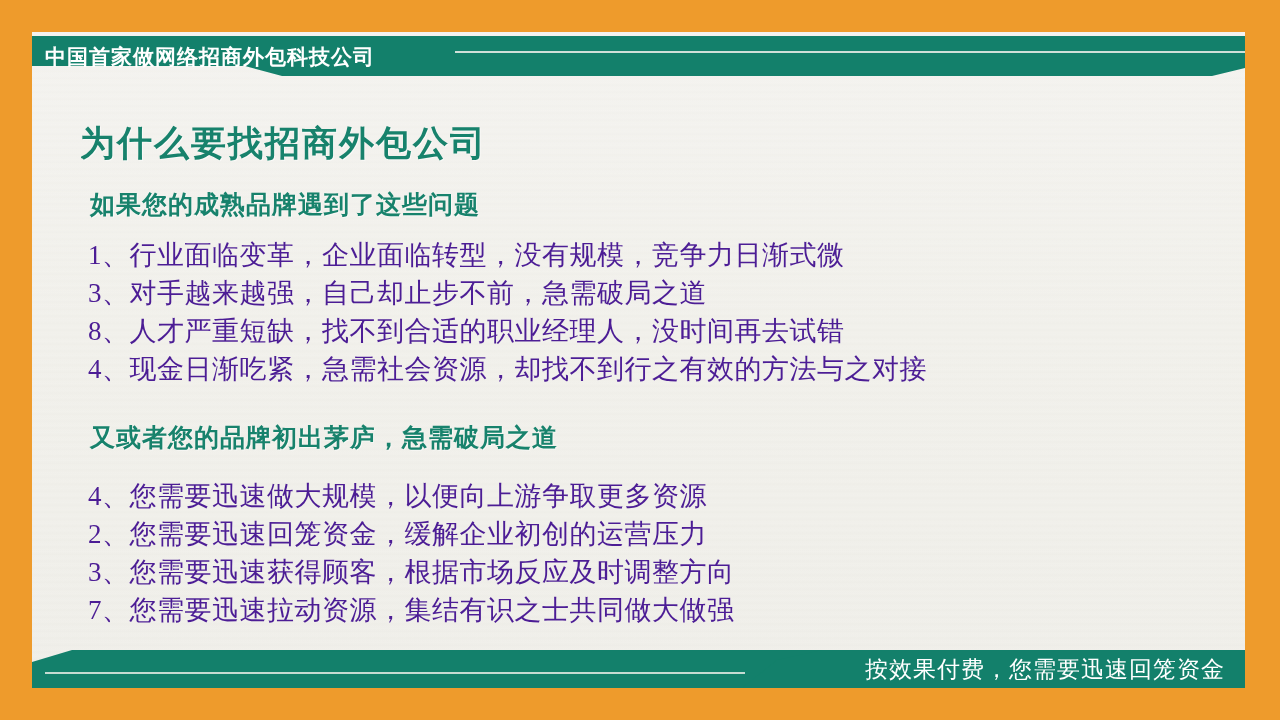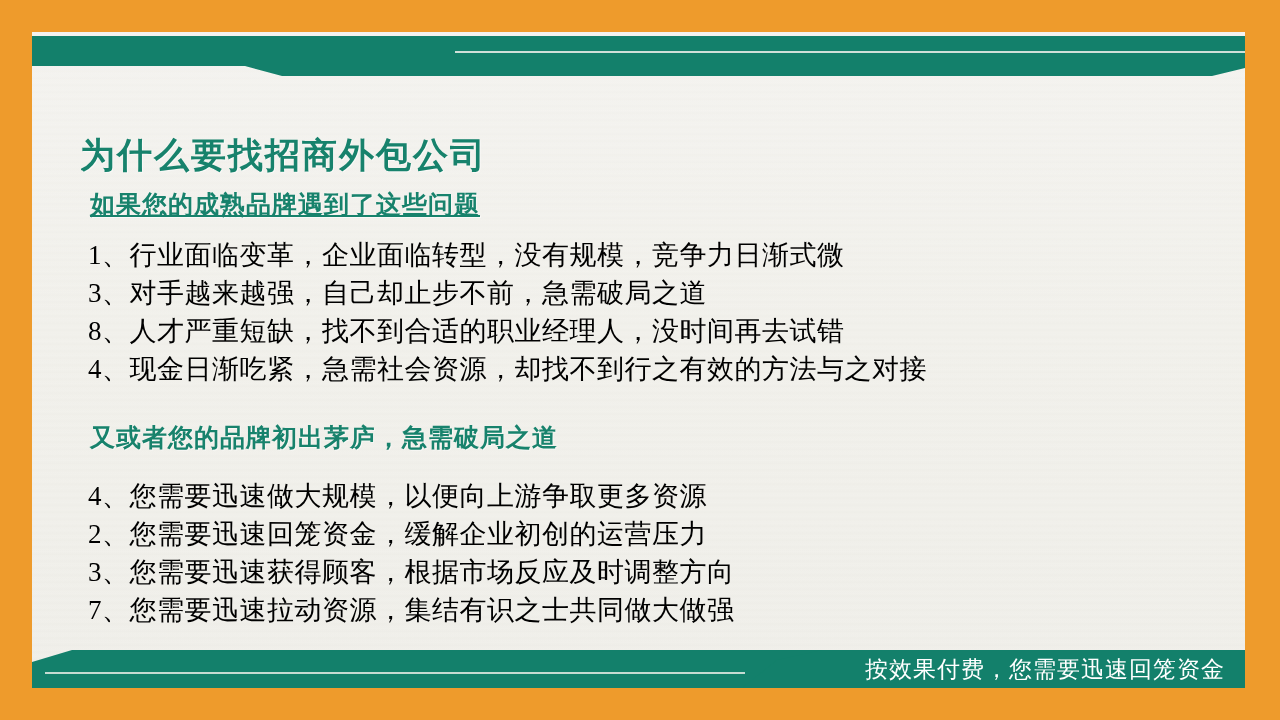--- a/index.html
+++ b/index.html
@@ -83,54 +83,54 @@
     font-size: 21px;
     font-weight: bold;
     letter-spacing: 1px;
     white-space: nowrap;
   }
 
   
   .main-title {
     position: absolute;
     left: 80px;
-    top: 132px;
+    top: 120px;
     color: #17826c;
     font-size: 35px;
     font-weight: bold;
     letter-spacing: 2px;
     white-space: nowrap;
     text-shadow: 1px 1px 0 rgba(255,255,255,.55);
   }
 
   .sub-head {
     position: absolute;
     left: 90px;
     color: #17826c;
     font-size: 25px;
     font-weight: bold;
     letter-spacing: 1px;
     white-space: nowrap;
     text-shadow: 1px 1px 0 rgba(255,255,255,.5);
   }
-  .sub-head-1 { top: 188px; text-decoration: underline; }
+  .sub-head-1 { top: 188px; }
   .sub-head-2 { top: 421px; }
 
   .list {
     position: absolute;
     left: 88px;
     margin: 0;
     padding: 0;
     list-style: none;
   }
   .list-1 { top: 236px; }
   .list-2 { top: 477px; }
 
   .list li {
-    color: #000000;
+    color: #4c1d95;
     font-family: "Liberation Serif", "DejaVu Serif", serif;
     font-size: 27px;
     line-height: 38px;
     white-space: nowrap;
     letter-spacing: .5px;
   }
 
   
   .footer-band {
     position: absolute;
@@ -186,20 +186,21 @@
 </style>
 </head>
 <body>
 
 <div class="slide">
 
   <div class="paper"></div>
 
   <div class="header-band"></div>
   <div class="header-band-line"></div>
+  <div class="header-title">中国首家做网络招商外包科技公司</div>
 
   <div class="main-title">为什么要找招商外包公司</div>
 
   <div class="sub-head sub-head-1">如果您的成熟品牌遇到了这些问题</div>
   <ul class="list list-1">
     <li>1、行业面临变革，企业面临转型，没有规模，竞争力日渐式微</li>
     <li>3、对手越来越强，自己却止步不前，急需破局之道</li>
     <li>8、人才严重短缺，找不到合适的职业经理人，没时间再去试错</li>
     <li>4、现金日渐吃紧，急需社会资源，却找不到行之有效的方法与之对接</li>
   </ul>

